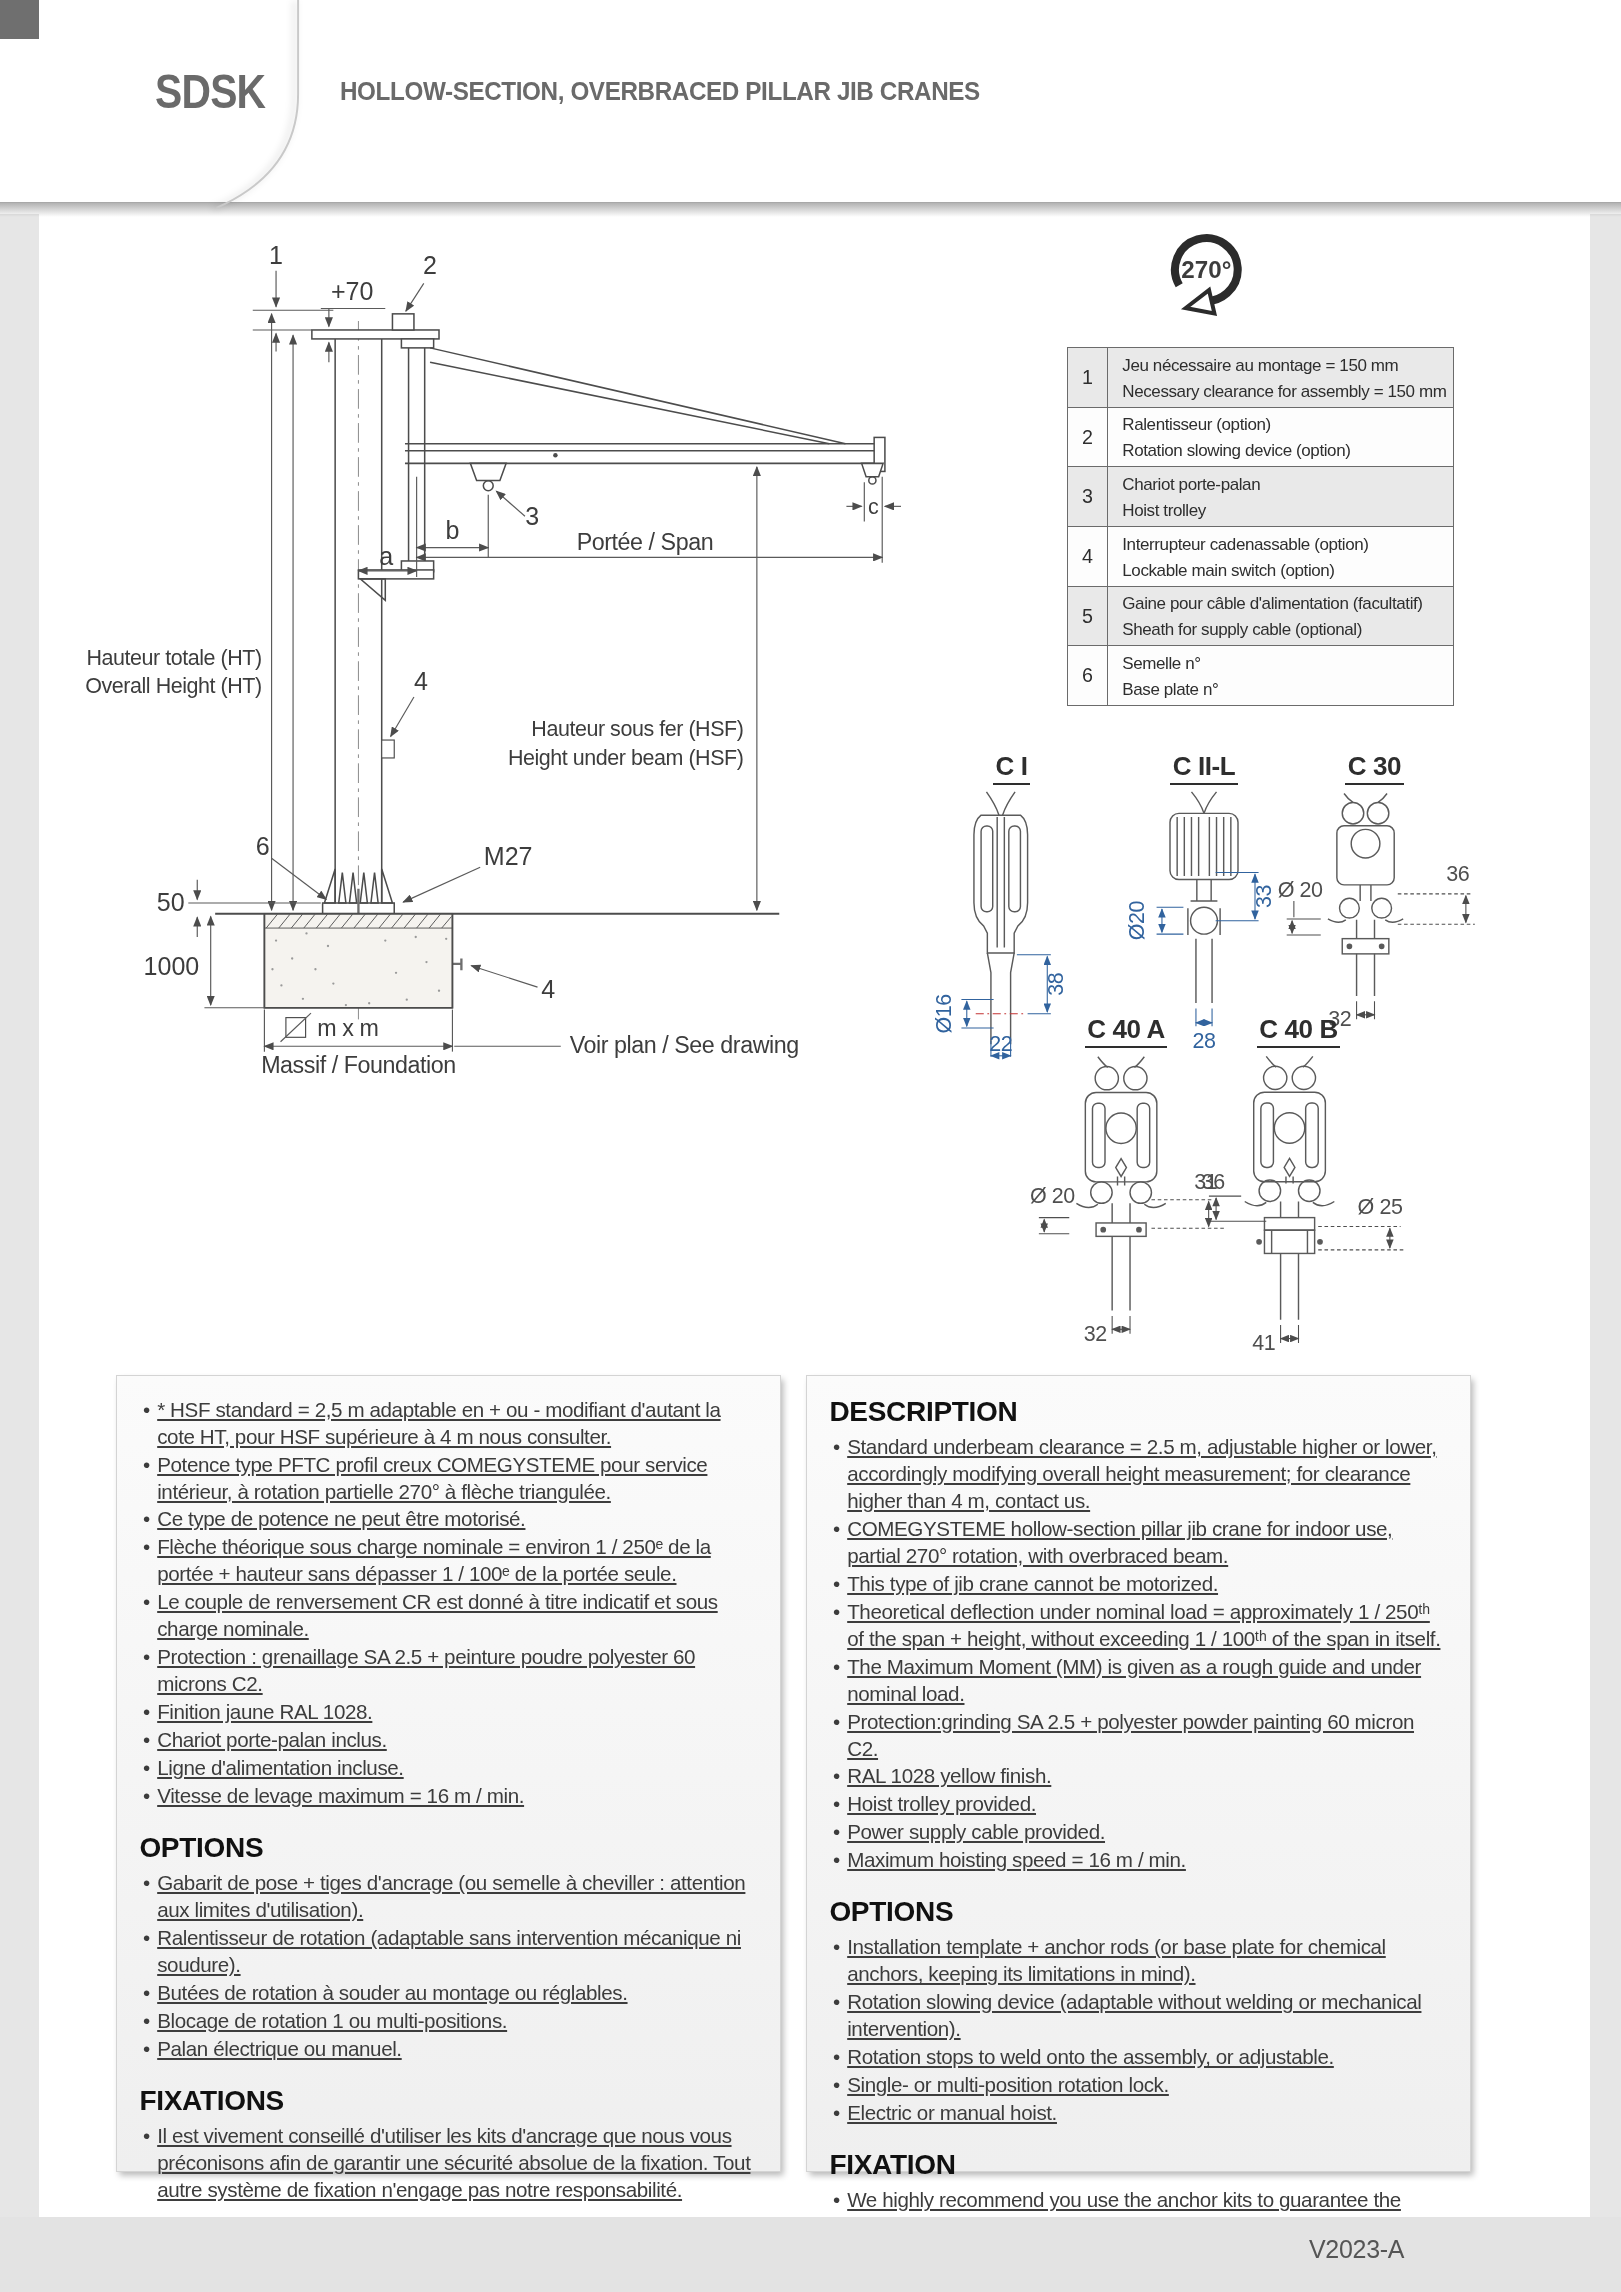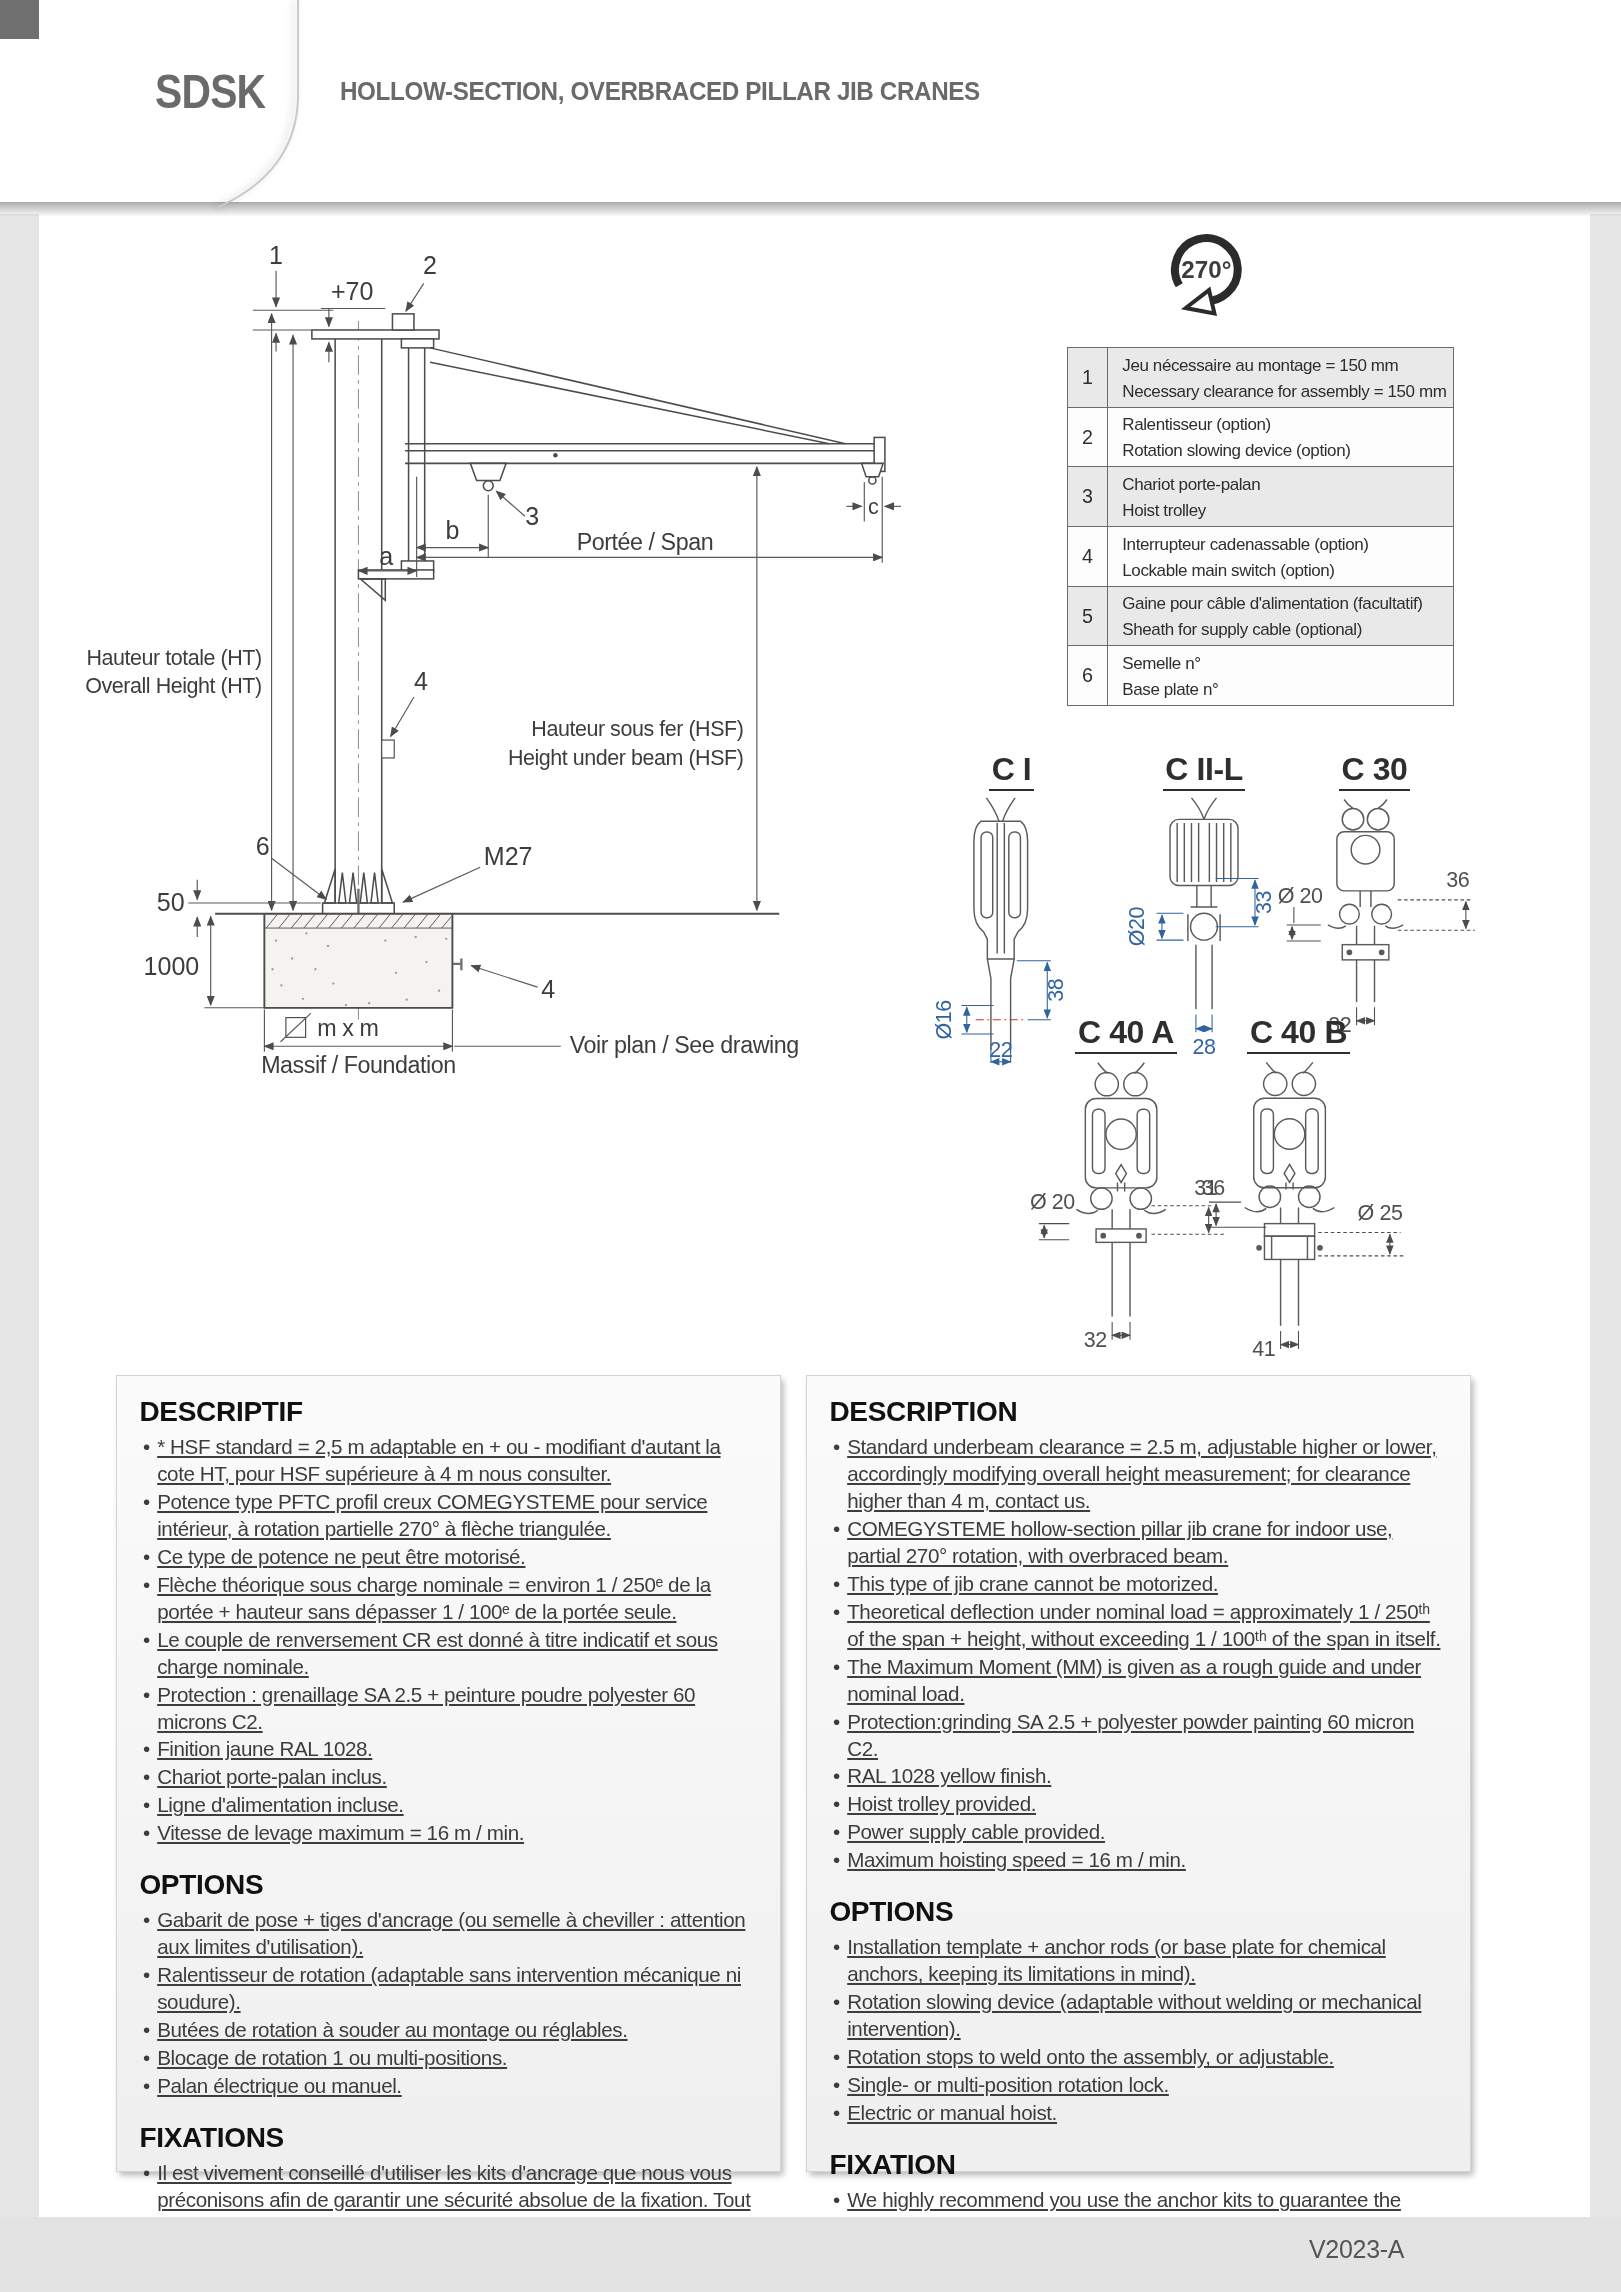--- a/index.html
+++ b/index.html
@@ -29,21 +29,21 @@
   .lrow:last-child{border-bottom:none;}
   .lrow.odd{background:#e9e9e9;}
   .lrow.even{background:#fdfdfd;}
   .lnum{width:39px;border-right:0.9px solid #6b6b6b;display:flex;align-items:center;justify-content:center;
       font-size:19.7px;color:#2e2e2e;}
   .ltxt{flex:1;padding:2.7px 0 0 14.3px;display:flex;flex-direction:column;justify-content:center;}
   .lline{font-size:17px;line-height:26px;letter-spacing:-0.4px;color:#2e2e2e;white-space:nowrap;}
 
   
   .xsec{position:absolute;text-align:center;}
-  .xsec-title{display:inline-block;font-size:32px;font-weight:bold;color:#2e2e2e;
+  .xsec-title{display:inline-block;font-size:26px;font-weight:bold;color:#2e2e2e;
       border-bottom:2.2px solid #2e2e2e;padding:0 2.7px 0.9px;margin-bottom:3.6px;letter-spacing:-0.4px;}
   .xsec svg{display:block;margin:0 auto;}
   .dimtxt{font-size:24px;letter-spacing:-.5px;}
   .dimblue{fill:#31639e;}
   .dimgray{fill:#4f4f4f;}
 
   
   .txtbox{position:absolute;width:665px;height:797px;box-sizing:border-box;
       background:linear-gradient(180deg,#fbfbfb,#efefef);border:0.9px solid #d4d4d4;
       box-shadow:2.7px 3.6px 6.3px rgba(0,0,0,.28);padding:19.7px 25px 0 22.4px;}
@@ -448,21 +448,20 @@
         <path d="M110,306 V326 M130,306 V326"></path>
         <line x1="110" y1="321" x2="130" y2="321" marker-start="url(#arr)" marker-end="url(#arr)"></line>
       </g>
       <text class="dimtxt dimgray" x="22" y="154" text-anchor="start">36</text>
       <text class="dimtxt dimgray" x="196" y="182" text-anchor="start">Ø 25</text>
       <text class="dimtxt dimgray" x="104" y="334" text-anchor="end">41</text>
     </svg>
   </div>
 
   <div class="txtbox" style="left:116px;top:1375px;">
-    <h2>DESCRIPTIF</h2>
     <ul>
       <li>* HSF standard = 2,5 m adaptable en + ou - modifiant d'autant la cote HT, pour HSF supérieure à 4 m nous consulter.</li>
       <li>Potence type PFTC profil creux COMEGYSTEME pour service intérieur, à rotation partielle 270° à flèche triangulée.</li>
       <li>Ce type de potence ne peut être motorisé.</li>
       <li>Flèche théorique sous charge nominale = environ 1 / 250ᵉ de la portée + hauteur sans dépasser 1 / 100ᵉ de la portée seule.</li>
       <li>Le couple de renversement CR est donné à titre indicatif et sous charge nominale.</li>
       <li>Protection : grenaillage SA 2.5 + peinture poudre polyester 60 microns C2.</li>
       <li>Finition jaune RAL 1028.</li>
       <li>Chariot porte-palan inclus.</li>
       <li>Ligne d'alimentation incluse.</li>

